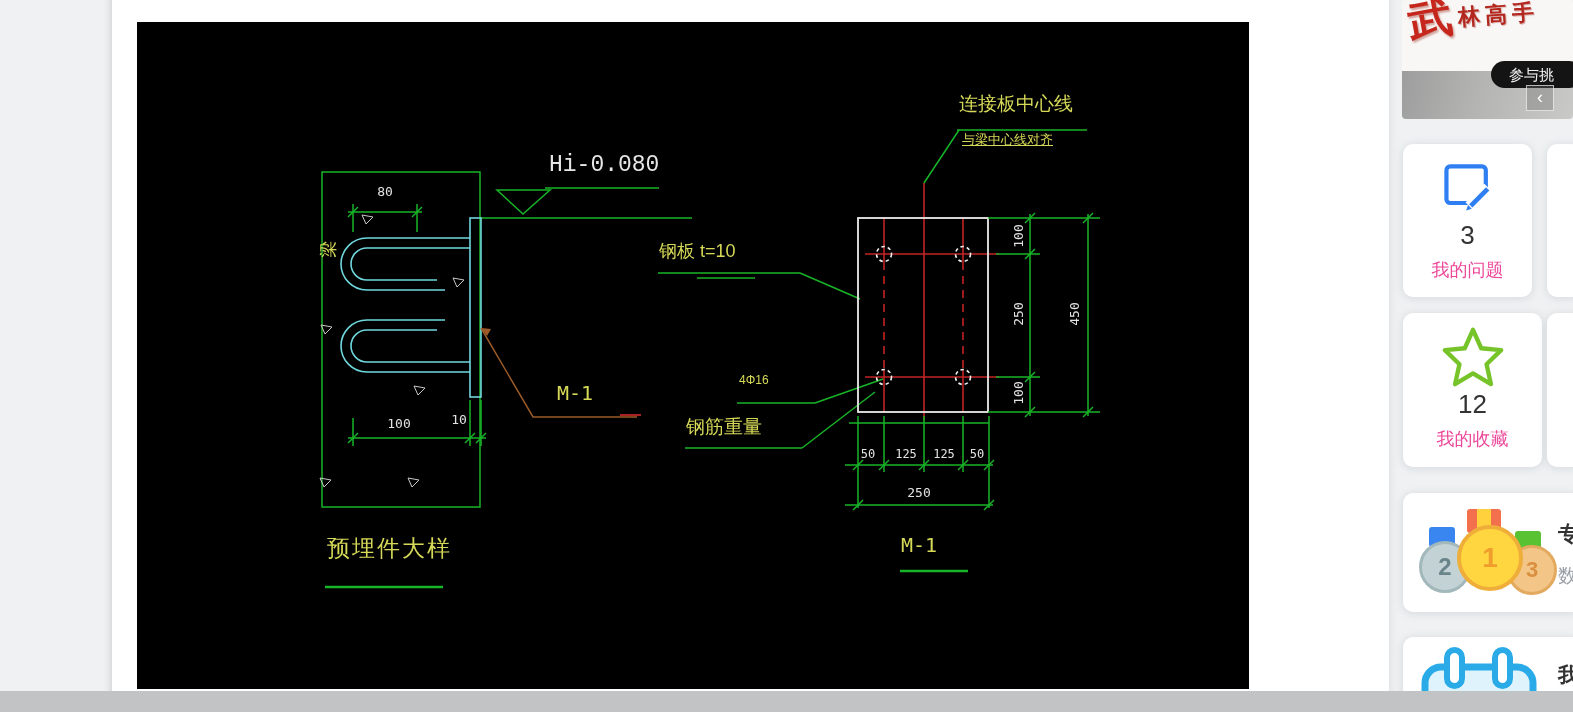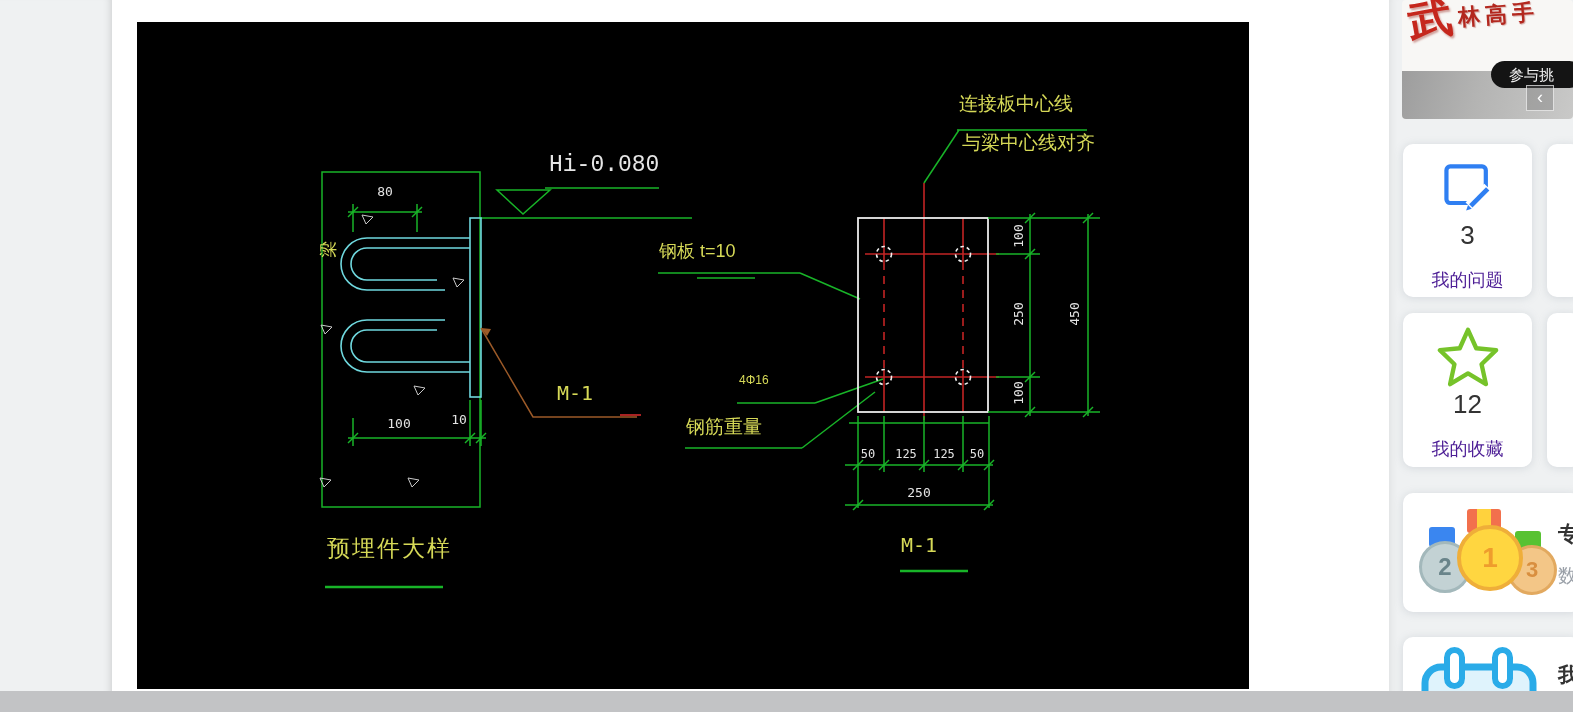--- a/index.html
+++ b/index.html
@@ -29,21 +29,21 @@
   .banner .calligraphy-b{position:absolute;left:56px;top:0px;font-size:22px;font-weight:bold;
     color:#b3271e;letter-spacing:5px;transform:rotate(-4deg);text-shadow:1px 1px 1px rgba(150,30,20,.35);}
   .banner .pill{position:absolute;left:89px;top:61px;width:92px;height:27px;background:#141414;
     border-radius:14px;color:#f2f2f2;font-size:15px;line-height:27px;padding-left:18px;box-sizing:border-box;}
   .banner .chev{position:absolute;left:124px;top:85px;width:26px;height:24px;
     border:1px solid rgba(255,255,255,.65);background:rgba(110,110,110,.35);color:#fff;
     font-size:18px;line-height:22px;text-align:center;}
   .card{position:absolute;background:#fff;border-radius:10px;box-shadow:0 1px 8px rgba(140,150,165,.28);
     display:flex;flex-direction:column;align-items:center;overflow:hidden;}
   .card .cnt{font-size:26px;color:#333;margin-top:2px;}
-  .card .lbl{font-size:18px;color:#4c1d95;margin-top:17px;}
+  .card .lbl{font-size:18px;color:#ec4899;margin-top:7px;}
   .row-card{position:absolute;background:#fff;border-radius:10px;box-shadow:0 1px 8px rgba(140,150,165,.28);overflow:hidden;}
   .row-title{position:absolute;left:155px;top:27px;font-size:21px;font-weight:bold;color:#333;}
   .row-sub{position:absolute;left:155px;top:70px;font-size:19px;color:#9aa0a8;}
   
   .medals{position:absolute;left:14px;top:16px;width:130px;height:90px;}
   .medal{position:absolute;border-radius:50%;display:flex;align-items:center;justify-content:center;font-weight:bold;}
   .ribbon{position:absolute;border-radius:3px;}
   .m-silver{left:2px;top:32px;width:46px;height:46px;background:#c3d2d4;border:3px solid #a3b8bb;color:#69848a;font-size:24px;}
   .m-gold{left:40px;top:16px;width:58px;height:58px;background:#ffd640;border:4px solid #efae39;color:#ef9d2d;font-size:28px;z-index:3;}
   .m-bronze{left:90px;top:36px;width:44px;height:44px;background:#f3c687;border:3px solid #e2a95f;color:#d98f3f;font-size:22px;}
@@ -181,21 +181,21 @@
     <div class="t dim" style="left:240px;top:395px;width:44px;">100</div>
     <div class="t dim" style="left:306px;top:391px;width:32px;">10</div>
     <div class="t yel" style="left:420px;top:360px;font-size:20px;font-family:'DejaVu Sans Mono',monospace;">M-1</div>
     <div class="t yel" style="left:190px;top:514px;font-size:23px;letter-spacing:2px;">预埋件大样</div>
 
     <div class="t yel" style="left:522px;top:220px;font-size:18px;">钢板 t=10</div>
     <div class="t yel" style="left:602px;top:352px;font-size:12px;">4Φ16</div>
     <div class="t yel" style="left:549px;top:395px;font-size:19px;">钢筋重量</div>
 
     <div class="t yel" style="left:822px;top:72px;font-size:19px;">连接板中心线</div>
-    <div class="t yel" style="left:825px;top:111px;font-size:19px;">与梁中心线对齐</div>
+    <div class="t yel" style="left:825px;top:111px;font-size:13px;text-decoration:underline;">与梁中心线对齐</div>
 
     <div class="t dim vdim" style="left:862px;top:205px;">100</div>
     <div class="t dim vdim" style="left:862px;top:283px;">250</div>
     <div class="t dim vdim" style="left:862px;top:362px;">100</div>
     <div class="t dim vdim" style="left:918px;top:283px;">450</div>
 
     <div class="t dim" style="left:717px;top:426px;width:28px;font-size:12px;">50</div>
     <div class="t dim" style="left:752px;top:426px;width:34px;font-size:12px;">125</div>
     <div class="t dim" style="left:790px;top:426px;width:34px;font-size:12px;">125</div>
     <div class="t dim" style="left:826px;top:426px;width:28px;font-size:12px;">50</div>
@@ -218,21 +218,21 @@
     <svg width="60" height="60" viewBox="0 0 64 64" style="margin-top:14px;">
       <path d="M13 9 h34 a4 4 0 0 1 4 4 v18 l-17 17 h-21 a4 4 0 0 1 -4 -4 v-31 a4 4 0 0 1 4 -4 z" fill="none" stroke="#2f7ff2" stroke-width="4.5" stroke-linejoin="round"></path>
       <line x1="34" y1="52" x2="54" y2="32" stroke="#ffffff" stroke-width="13"></line>
       <line x1="35" y1="51" x2="53" y2="33" stroke="#2f7ff2" stroke-width="5"></line>
       <polygon points="30,56 36,54 32,50" fill="#2f7ff2"></polygon>
     </svg>
     <div class="cnt">3</div>
     <div class="lbl">我的问题</div>
   </div>
 
-  <div class="card" style="left:1403px;top:313px;width:129px;height:154px;">
+  <div class="card" style="left:1403px;top:313px;width:139px;height:154px;">
     <svg width="64" height="62" viewBox="0 0 66 64" style="margin-top:12px;">
       <polygon points="33,5 41.5,24 62,26 47,40.5 51.5,61 33,50 14.5,61 19,40.5 4,26 24.5,24" fill="none" stroke="#76c32a" stroke-width="4.5" stroke-linejoin="round"></polygon>
     </svg>
     <div class="cnt">12</div>
     <div class="lbl">我的收藏</div>
   </div>
 
   <div class="card" style="left:1547px;top:144px;width:34px;height:153px;"></div>
   <div class="card" style="left:1547px;top:313px;width:34px;height:154px;"></div>
 

